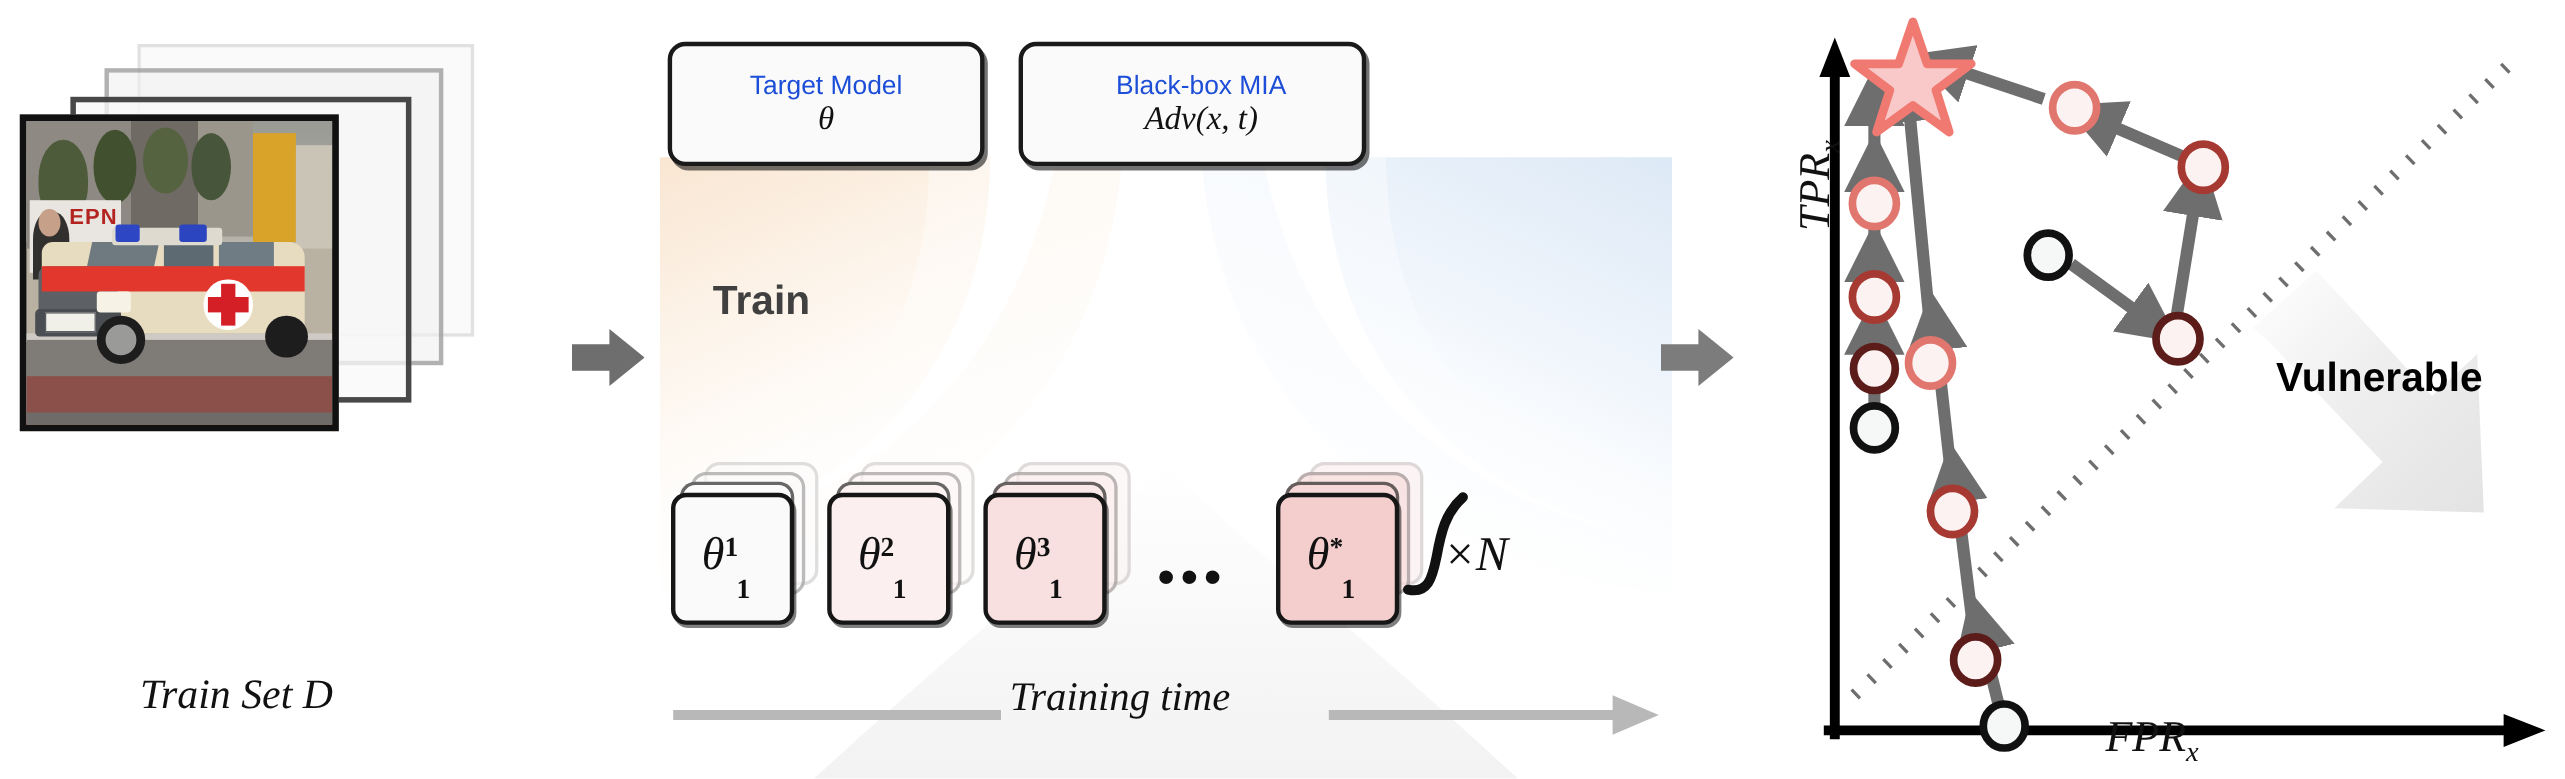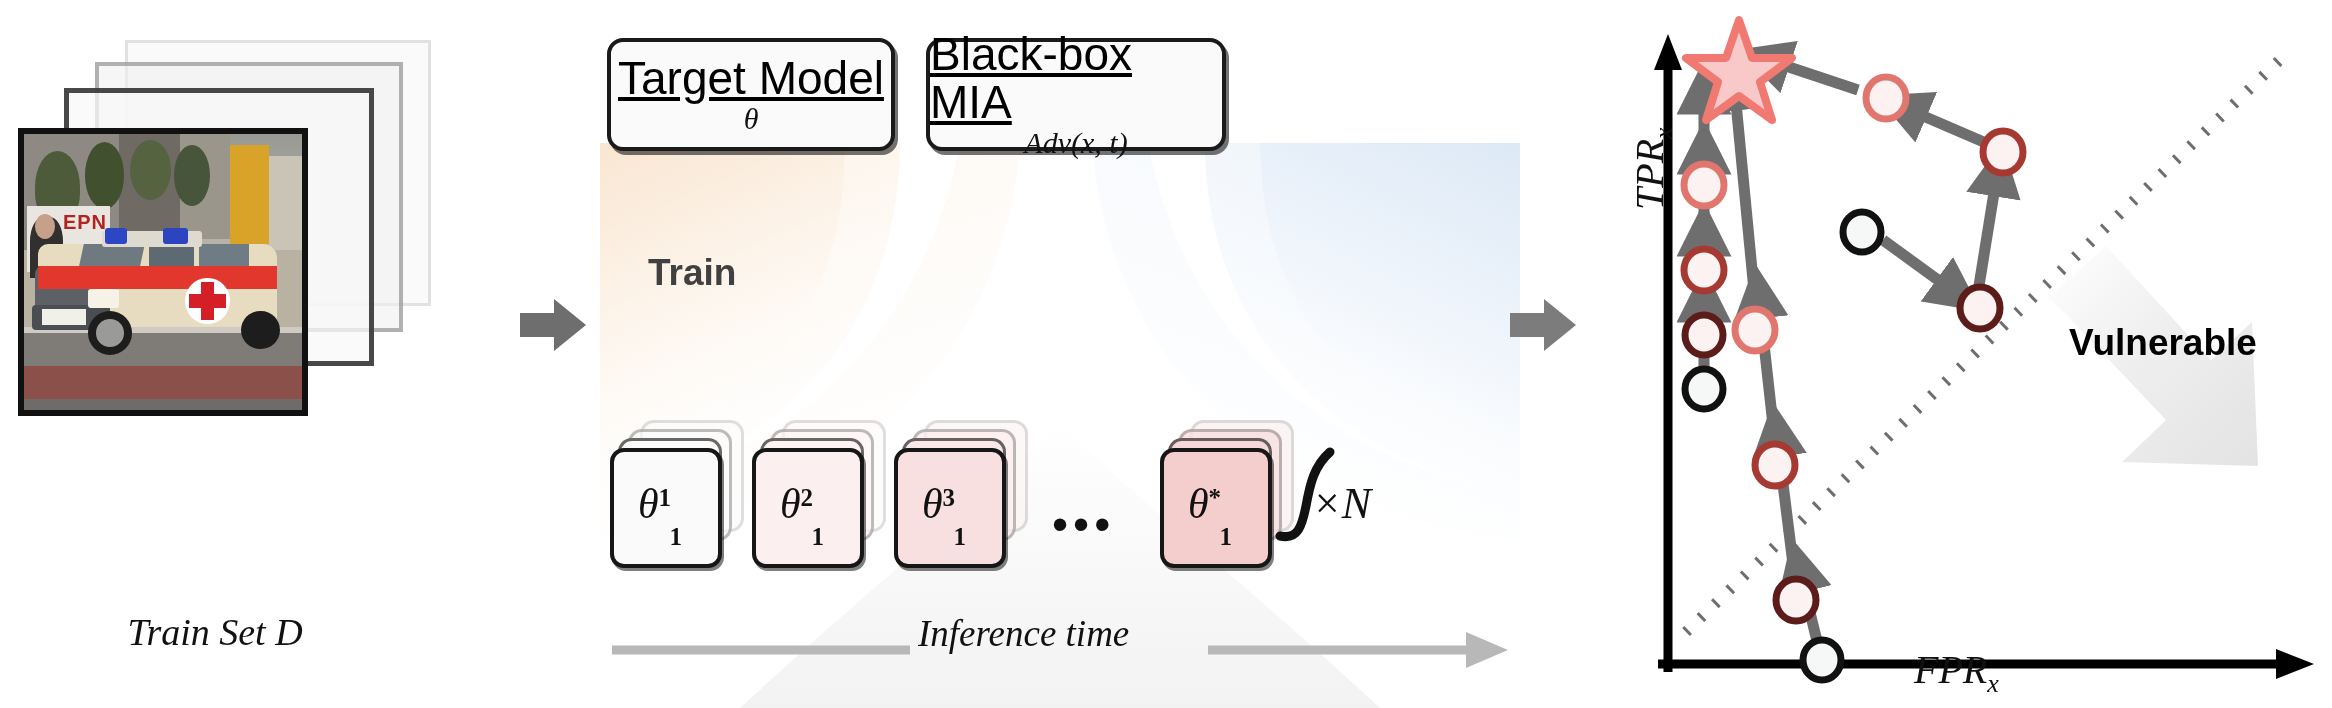--- a/index.html
+++ b/index.html
@@ -10,21 +10,21 @@
 
   
   #query-panel{left:0;top:0;width:560px;height:708px;}
   .card-stack-layer{position:absolute;background:#f2f2f2;}
   .qs-l1{left:125px;top:40px;width:300px;height:260px;border:3px solid rgba(160,160,160,.28);
          background:rgba(245,245,245,.55);}
   .qs-l2{left:95px;top:62px;width:300px;height:262px;border:4px solid rgba(120,120,120,.55);
          background:rgba(240,240,240,.6);}
   .qs-l3{left:64px;top:88px;width:300px;height:268px;border:5px solid rgba(40,40,40,.85);
          background:rgba(248,248,248,.75);}
-  #query-photo{left:18px;top:128px;width:278px;height:276px;border:6px solid #111;
+  #query-photo{left:18px;top:104px;width:278px;height:276px;border:6px solid #111;
                overflow:hidden;background:#b9b1a2;}
 
   
   .ph{position:absolute;}
   .ph-sky{left:0;top:0;width:100%;height:40%;background:linear-gradient(#9a9a95,#b5b3aa);}
   .ph-bldg1{left:0;top:0;width:34%;height:42%;background:#8e8a83;}
   .ph-bldg2{left:34%;top:0;width:22%;height:40%;background:#6f6b64;}
   .ph-bldg3{left:56%;top:0;width:18%;height:38%;background:#9b968c;}
   .ph-yellow{left:74%;top:4%;width:14%;height:36%;background:#d8a328;}
   .ph-yellow2{left:88%;top:8%;width:12%;height:34%;background:#c9c4b6;}
@@ -70,22 +70,22 @@
   #arrow-2{left:1510px;top:296px;}
 
   
   #pipeline{left:600px;top:0;width:920px;height:708px;}
   #bg-curves{position:absolute;left:0;top:0;width:920px;height:708px;}
 
   .topbox{position:absolute;border:4px solid #1a1a1a;border-radius:16px;background:#fafafa;
           box-shadow:3px 4px 0 rgba(0,0,0,.55);display:flex;flex-direction:column;
           align-items:center;justify-content:center;}
   #target-model-box{left:7px;top:38px;width:280px;height:105px;}
-  #mia-box{left:326px;top:38px;width:292px;height:105px;}
-  .tb-title{font-size:46px;color:#000000;line-height:1.05;font-family:"Liberation Sans",sans-serif;text-decoration:underline;}
+  #mia-box{left:326px;top:38px;width:292px;height:105px;padding-left:16px;}
+  .tb-title{font-size:24px;color:#1d4ed8;line-height:1.05;font-family:"Liberation Sans",sans-serif;}
   .tb-sub{font-size:30px;font-style:italic;font-family:"Liberation Serif",serif;color:#111;line-height:1.1;}
 
   .watermark{position:absolute;opacity:.055;}
   #gear-wm{left:110px;top:48px;width:88px;height:88px;}
   #devil-wm{left:428px;top:48px;width:88px;height:88px;}
 
   .phase-label{position:absolute;font-weight:bold;font-size:37px;color:#404040;
                font-family:"Liberation Sans",sans-serif;}
   #train-label{left:48px;top:252px;}
   #inference-label{left:632px;top:252px;}
@@ -304,21 +304,21 @@
   <svg id="brace-svg" viewBox="0 0 70 120">
     <path d="M12 96 C30 100 34 86 38 66 C42 44 46 26 62 12" stroke="#111" stroke-width="9" fill="none" stroke-linecap="round"></path>
   </svg>
   <div class="abs" id="times-n">×N</div>
 
   <svg id="training-time-row" viewBox="0 0 900 60">
     <line x1="2" y1="30" x2="300" y2="30" stroke="#b8b8b8" stroke-width="9"></line>
     <line x1="598" y1="30" x2="860" y2="30" stroke="#b8b8b8" stroke-width="9"></line>
     <polygon points="856,12 898,30 856,48" fill="#b8b8b8"></polygon>
   </svg>
-  <div class="abs" id="training-time-label">Inference time</div>
+  <div class="abs" id="training-time-label">Training time</div>
 </div>
 
 <svg class="abs big-arrow" id="arrow-2" viewBox="0 0 66 58">
   <polygon points="0,17 34,17 34,3 66,29 34,55 34,41 0,41" fill="#7c7c7c"></polygon>
 </svg>
 
 <div class="abs" id="roc-panel">
   <svg id="roc-svg" viewBox="0 0 732 708">
     <defs>
       <marker id="ah" markerWidth="5" markerHeight="5" refX="2.6" refY="2.5" orient="auto">

